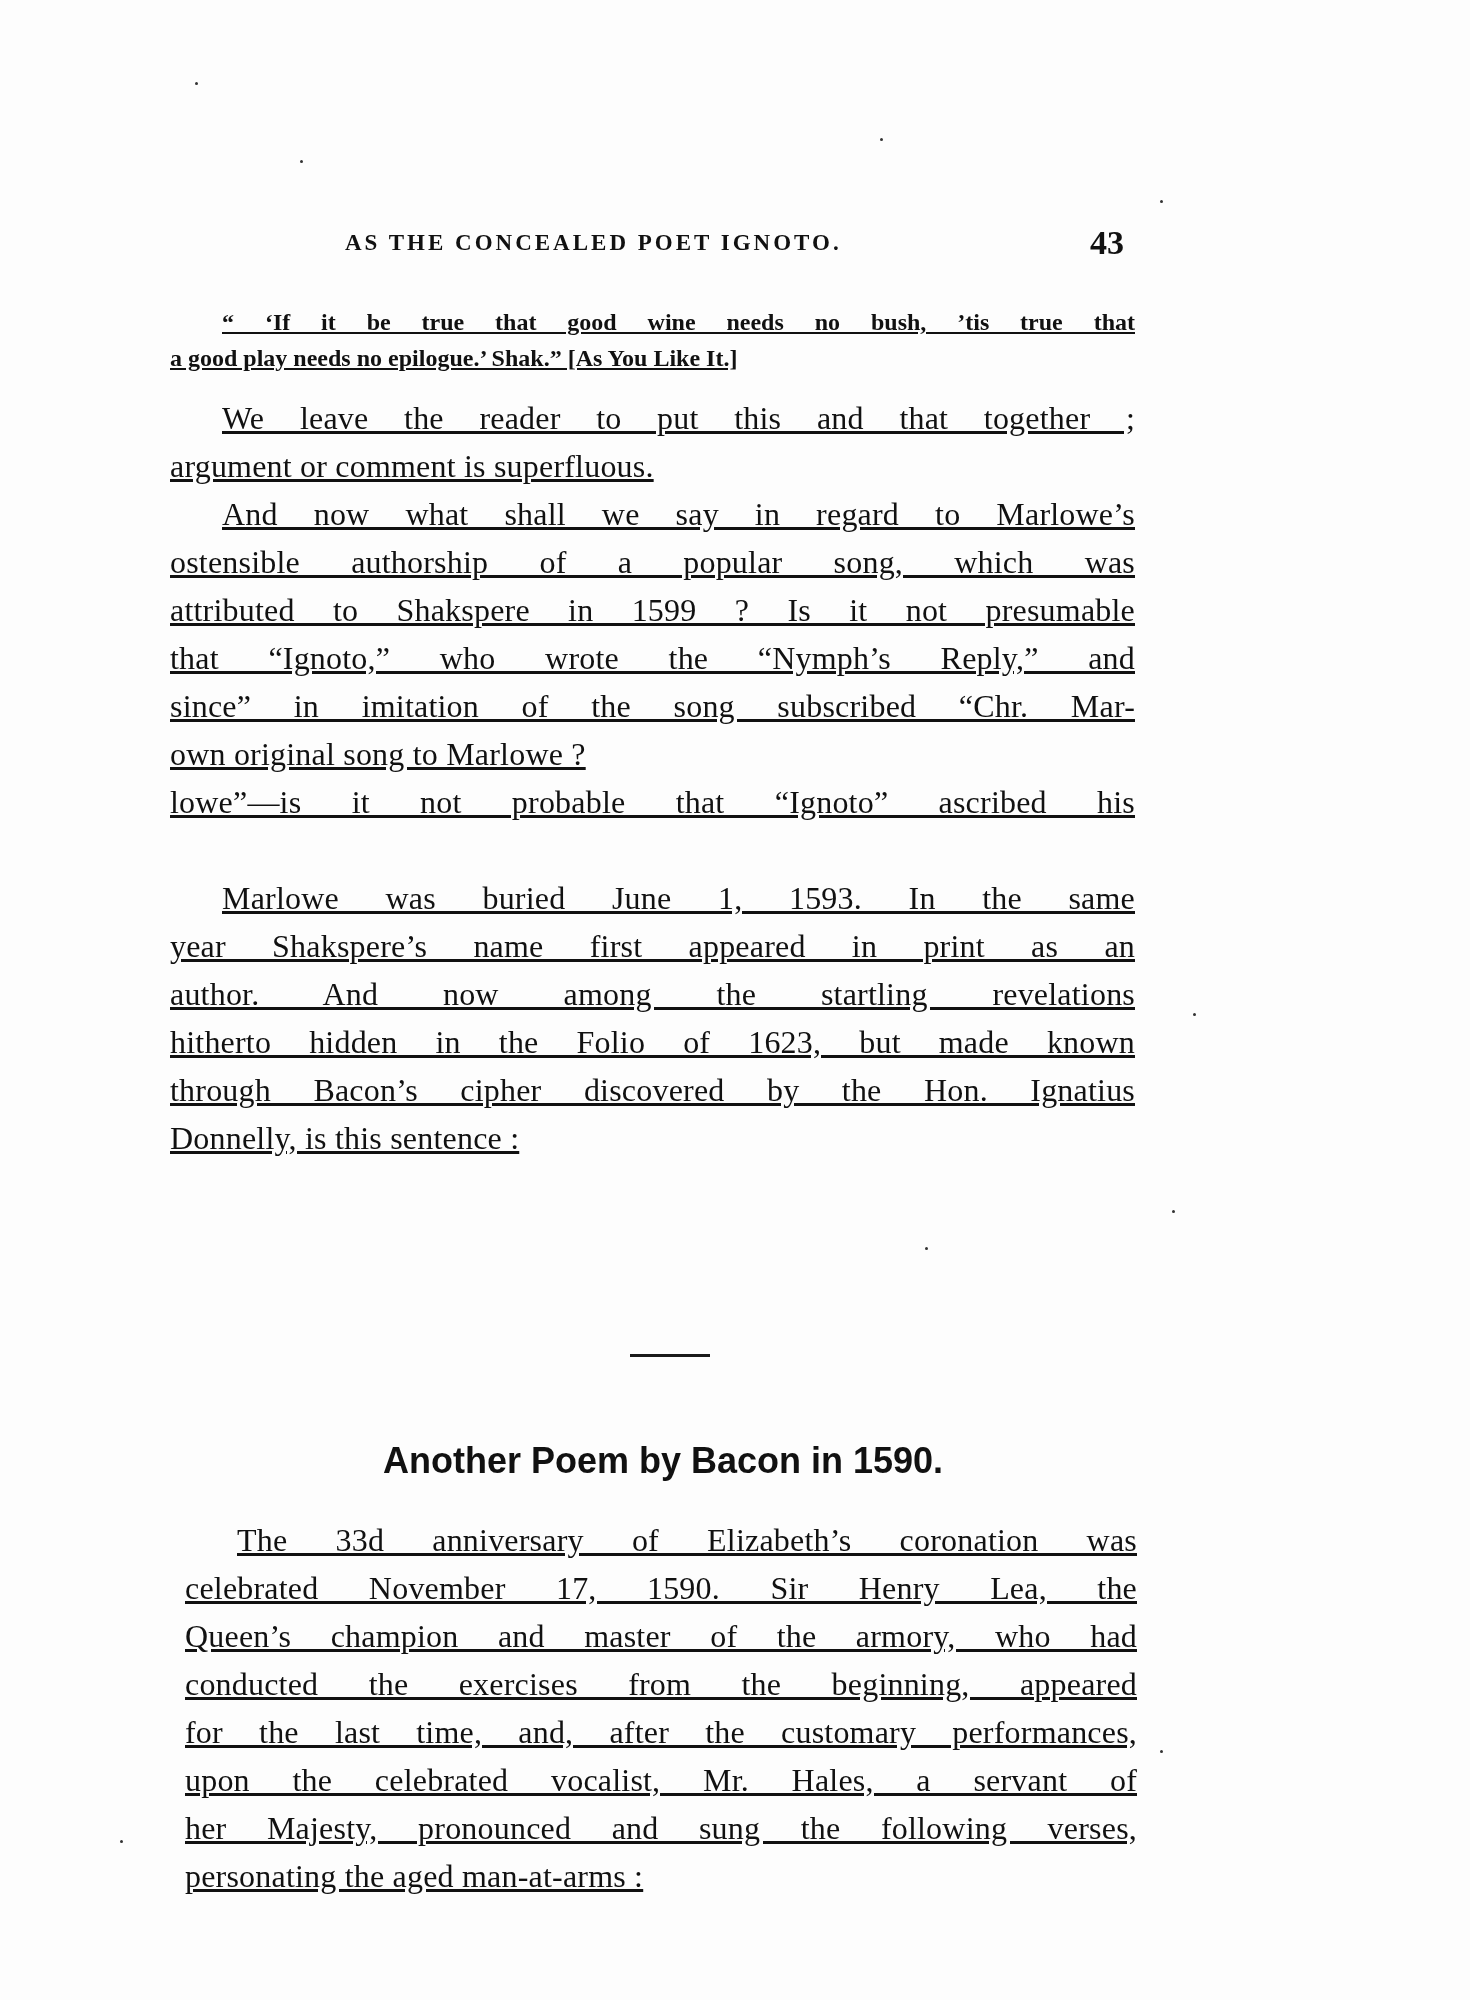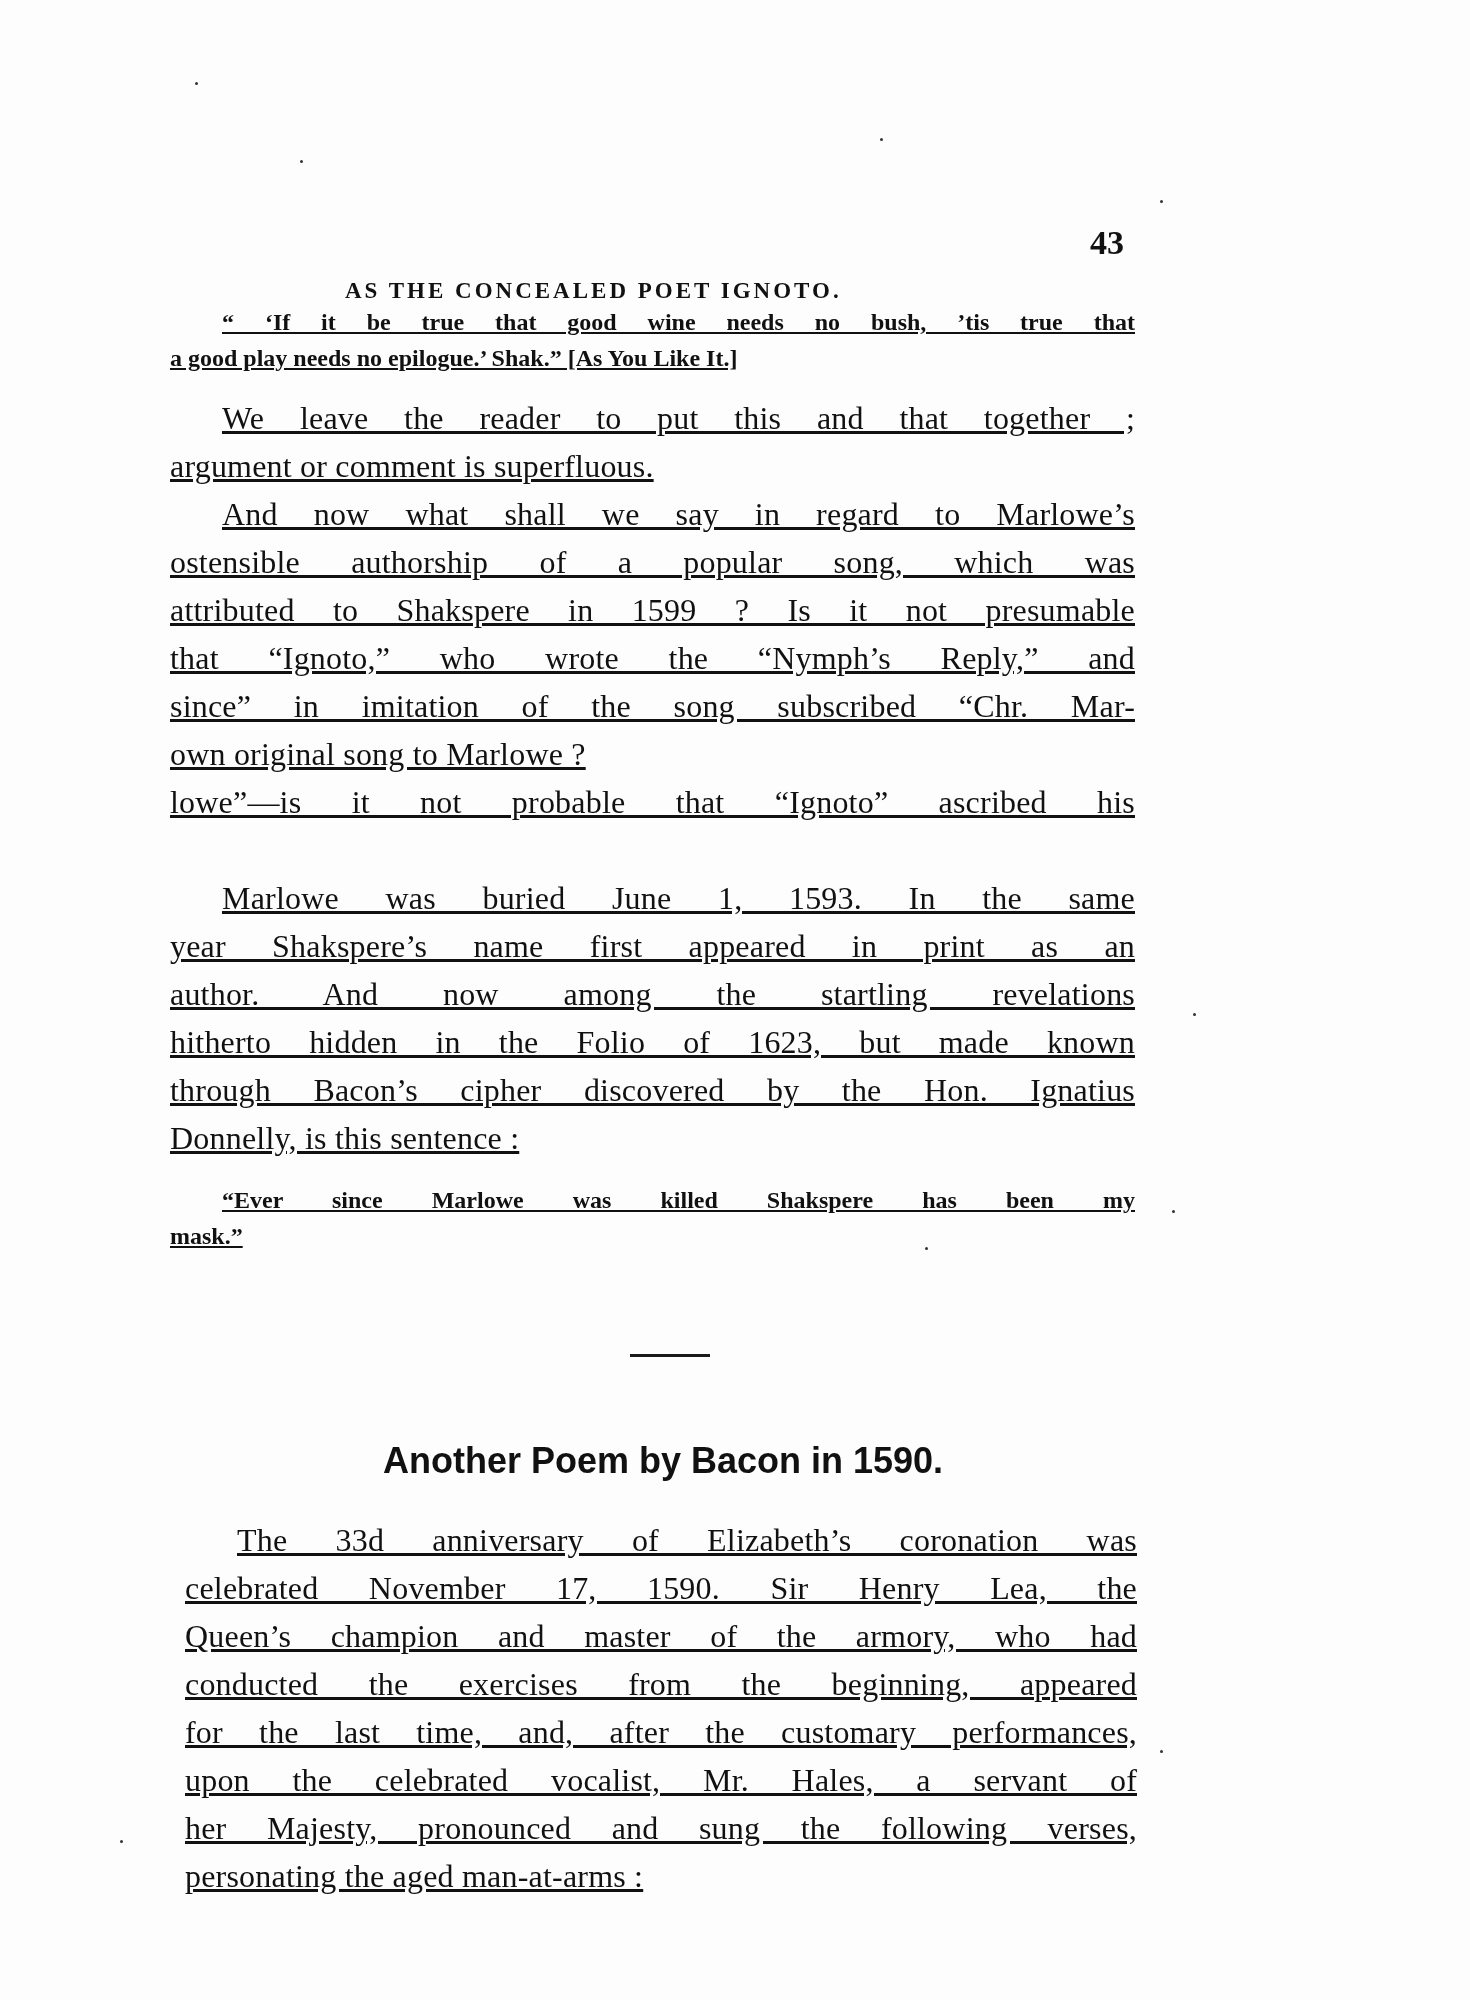--- a/index.html
+++ b/index.html
@@ -1,20 +1,20 @@
 <!DOCTYPE html>
 <html><head>
 <meta charset="utf-8">
 <style>
   html, body { margin: 0; padding: 0; background: #ffffff; }
   body { width: 1470px; height: 2000px; position: relative; overflow: hidden; color: #111111; }
   .page { position: absolute; left: 0; top: 0; width: 1470px; height: 2000px; background: #fdfdfd; }
 
   .running-head { position: absolute; left: 345px; top: 230px; width: 800px; height: 34px; }
-  .running-title { position: absolute; left: 0; top: 0; font-family: "Liberation Serif", serif; font-size: 23px; letter-spacing: 3px; font-weight: bold; margin-top: 48px; }
+  .running-title { position: absolute; left: 0; top: 0; font-family: "Liberation Serif", serif; font-size: 23px; letter-spacing: 3px; font-weight: bold; }
   .page-number { position: absolute; left: 745px; top: -6px; font-family: "Liberation Serif", serif; font-size: 34px; font-weight: bold; }
 
   .block { position: absolute; left: 170px; width: 965px; font-family: "Liberation Serif", serif; }
   .line { display: block; white-space: nowrap; text-align: justify; text-align-last: justify; text-decoration: underline; }
   .line.last { text-align-last: left; }
   .indent { padding-left: 52px; }
 
   .quote-small { font-size: 24px; line-height: 36px; font-weight: bold; }
   .body-text { font-size: 32px; line-height: 48px; }
   .body-text .line { letter-spacing: 0.2px; }
@@ -71,24 +71,20 @@
 
   <div class="block body-text" style="top:874px;">
     <span class="line indent">Marlowe was buried June 1, 1593. In the same</span>
     <span class="line">year Shakspere’s name first appeared in print as an</span>
     <span class="line">author. And now among the startling revelations</span>
     <span class="line">hitherto hidden in the Folio of 1623, but made known</span>
     <span class="line">through Bacon’s cipher discovered by the Hon. Ignatius</span>
     <span class="line last">Donnelly, is this sentence :</span>
   </div>
 
-  <div class="block quote-small" style="top:1182px;">
-    <span class="line indent" style="width:913px;">“Ever since Marlowe was killed Shakspere has been my</span>
-    <span class="line last">mask.”</span>
-  </div>
 
   <div class="section-rule"></div>
 
   <div class="section-heading">
     <span>Another Poem by Bacon in 1590.</span>
   </div>
 
   <div class="block body-text" style="top:1516px; left:185px; width:952px;">
     <span class="line indent">The 33d anniversary of Elizabeth’s coronation was</span>
     <span class="line">celebrated November 17, 1590. Sir Henry Lea, the</span>

